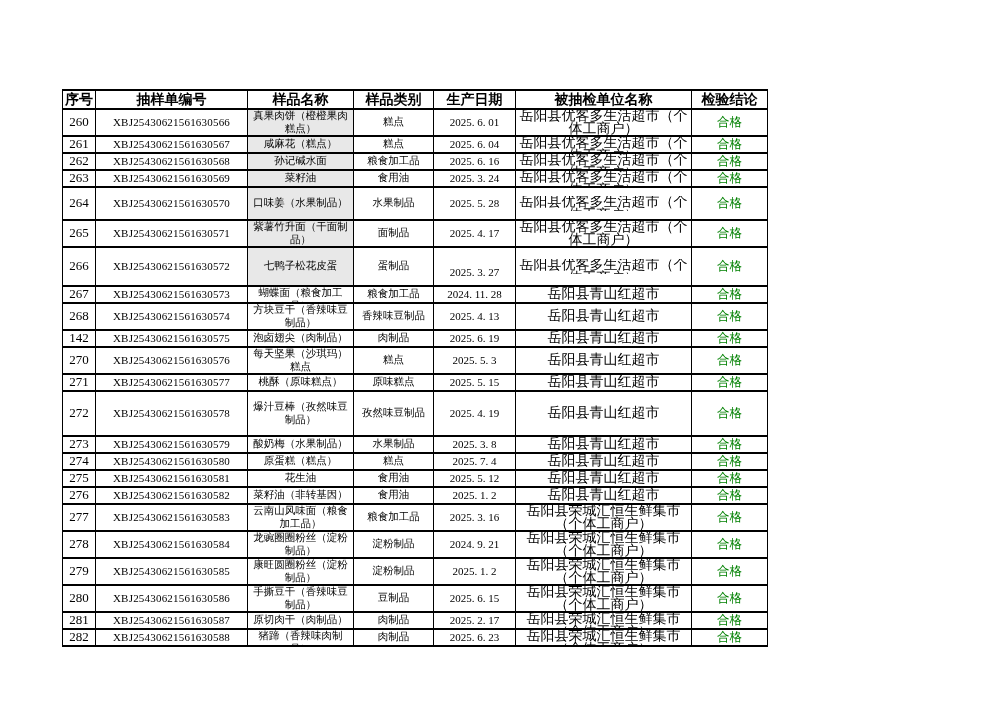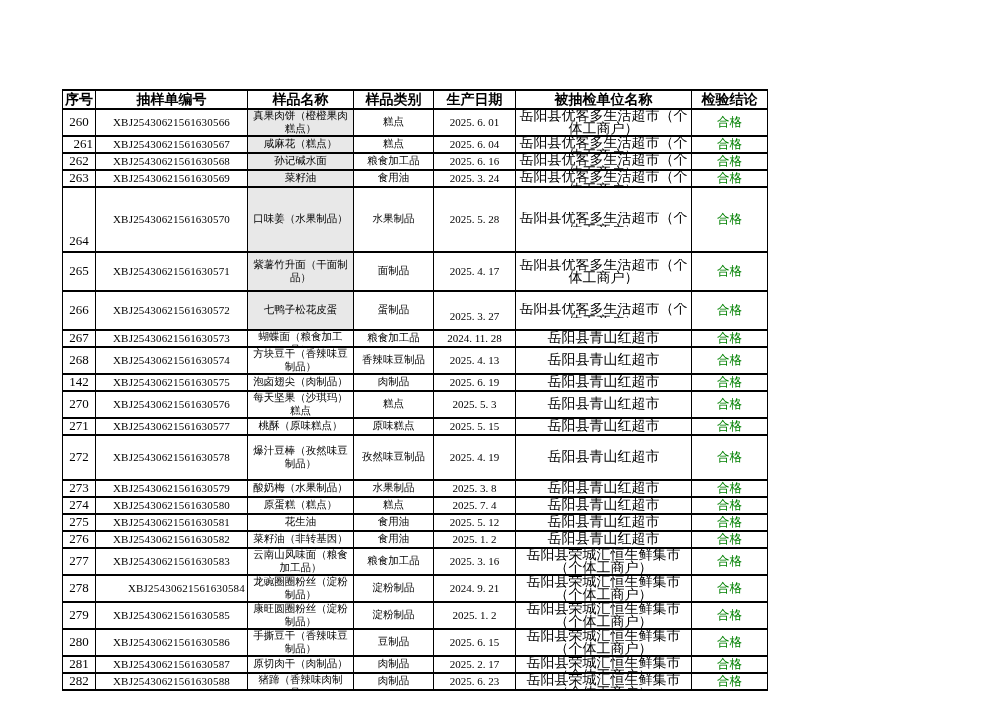--- a/index.html
+++ b/index.html
@@ -93,21 +93,21 @@
             </div>
           </td>
           <td class="c-result">
             <div class="cw" style="height: 25px;">
               <span>合格</span>
             </div>
           </td>
         </tr>
         <tr>
           <td class="c-no">
-            <div class="cw" style="height: 15px; text-align: right;">
+            <div class="cw" style="height: 15px;">
               <span>261</span>
             </div>
           </td>
           <td class="c-code">
             <div class="cw" style="height: 15px;">
               <span>XBJ25430621561630567</span>
             </div>
           </td>
           <td class="c-name shaded">
             <div class="cw" style="height: 15px;">
@@ -204,21 +204,21 @@
             </div>
           </td>
           <td class="c-result">
             <div class="cw" style="height: 15px;">
               <span>合格</span>
             </div>
           </td>
         </tr>
         <tr>
           <td class="c-no">
-            <div class="cw" style="height: 19px; margin-top: 44px;">
+            <div class="cw" style="height: 31px;">
               <span>264</span>
             </div>
           </td>
           <td class="c-code">
             <div class="cw" style="height: 15px;">
               <span>XBJ25430621561630570</span>
             </div>
           </td>
           <td class="c-name shaded">
             <div class="cw" style="height: 15px;">
@@ -251,21 +251,21 @@
             <div class="cw" style="height: 25px;">
               <span>265</span>
             </div>
           </td>
           <td class="c-code">
             <div class="cw" style="height: 25px;">
               <span>XBJ25430621561630571</span>
             </div>
           </td>
           <td class="c-name shaded">
-            <div class="cw" style="height: 37px;">
+            <div class="cw" style="height: 25px;">
               <span>紫薯竹升面（干面制品）</span>
             </div>
           </td>
           <td class="c-cat">
             <div class="cw" style="height: 25px;">
               <span>面制品</span>
             </div>
           </td>
           <td class="c-date">
             <div class="cw" style="height: 25px;">
@@ -727,21 +727,21 @@
             </div>
           </td>
         </tr>
         <tr>
           <td class="c-no">
             <div class="cw" style="height: 25px; align-items: flex-end;">
               <span>278</span>
             </div>
           </td>
           <td class="c-code">
-            <div class="cw" style="height: 25px; text-align: right;">
+            <div class="cw" style="height: 25px;">
               <span>XBJ25430621561630584</span>
             </div>
           </td>
           <td class="c-name">
             <div class="cw" style="height: 25px;">
               <span>龙豌圈圈粉丝（淀粉制品）</span>
             </div>
           </td>
           <td class="c-cat">
             <div class="cw" style="height: 25px;">

